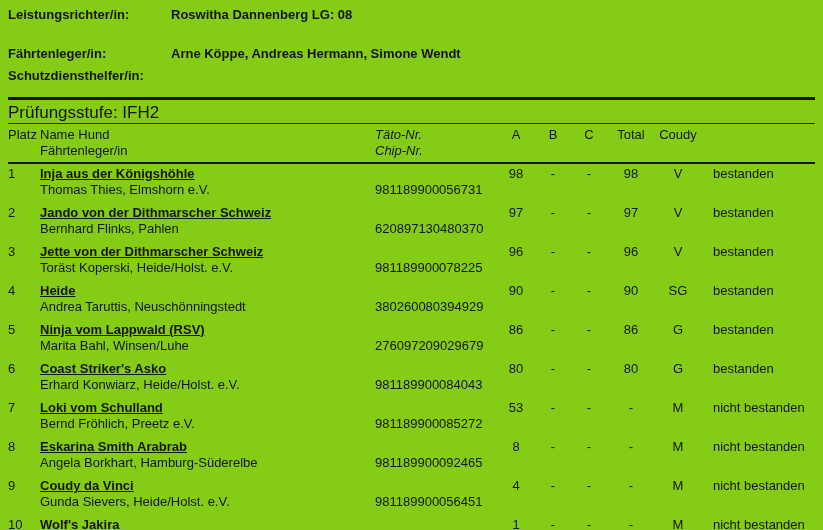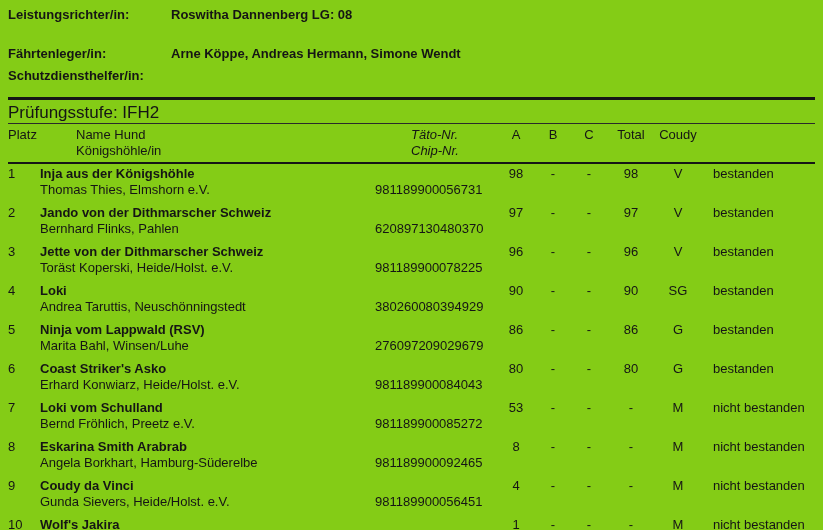--- a/index.html
+++ b/index.html
@@ -40,23 +40,23 @@
   .grid {
     display: grid;
     grid-template-columns: 32px 332px 125px 38px 36px 36px 48px 46px 1fr;
     font-size: 13px;
     line-height: 16px;
   }
   .thead { padding: 3px 0 3px 0; }
   .cell-center { text-align: center; }
   .cell-nr { padding-left: 3px; font-style: italic; }
   .cell-result { padding-left: 12px; }
-  .two-line span { display: block; margin-left: 36px; }
+  .two-line span { display: block; }
   .row { margin-bottom: 5px; padding-top: 2px; }
-  .dog-name { font-weight: bold; display: block; }
+  .dog-name { font-weight: bold; display: block; text-decoration: underline; }
   .handler-name { display: block; }
   .chip-cell { padding-top: 16px; padding-left: 3px; }
   .top-align { align-self: start; }
 </style>
 </head>
 <body>
 
 <div class="page">
 
   <div class="meta-block">
@@ -77,21 +77,21 @@
   <hr class="rule-thick">
 
   <div class="section-title">Prüfungsstufe: IFH2</div>
 
   <hr class="rule-thin">
 
   <div class="grid thead">
     <div class="top-align">Platz</div>
     <div class="two-line">
       <span>Name Hund</span>
-      <span>Königshöhle/in</span>
+      <span>Fährtenleger/in</span>
     </div>
     <div class="two-line cell-nr">
       <span>Täto-Nr.</span>
       <span>Chip-Nr.</span>
     </div>
     <div class="cell-center top-align">A</div>
     <div class="cell-center top-align">B</div>
     <div class="cell-center top-align">C</div>
     <div class="cell-center top-align">Total</div>
     <div class="cell-center top-align">Coudy</div>
@@ -142,21 +142,21 @@
     <div class="cell-center top-align">-</div>
     <div class="cell-center top-align">-</div>
     <div class="cell-center top-align">96</div>
     <div class="cell-center top-align">V</div>
     <div class="cell-result top-align">bestanden</div>
   </div>
 
   <div class="grid row">
     <div class="top-align">4</div>
     <div>
-      <span class="dog-name">Loki</span>
+      <span class="dog-name">Heide</span>
       <span class="handler-name">Andrea Taruttis, Neuschönningstedt</span>
     </div>
     <div class="chip-cell">380260080394929</div>
     <div class="cell-center top-align">90</div>
     <div class="cell-center top-align">-</div>
     <div class="cell-center top-align">-</div>
     <div class="cell-center top-align">90</div>
     <div class="cell-center top-align">SG</div>
     <div class="cell-result top-align">bestanden</div>
   </div>

